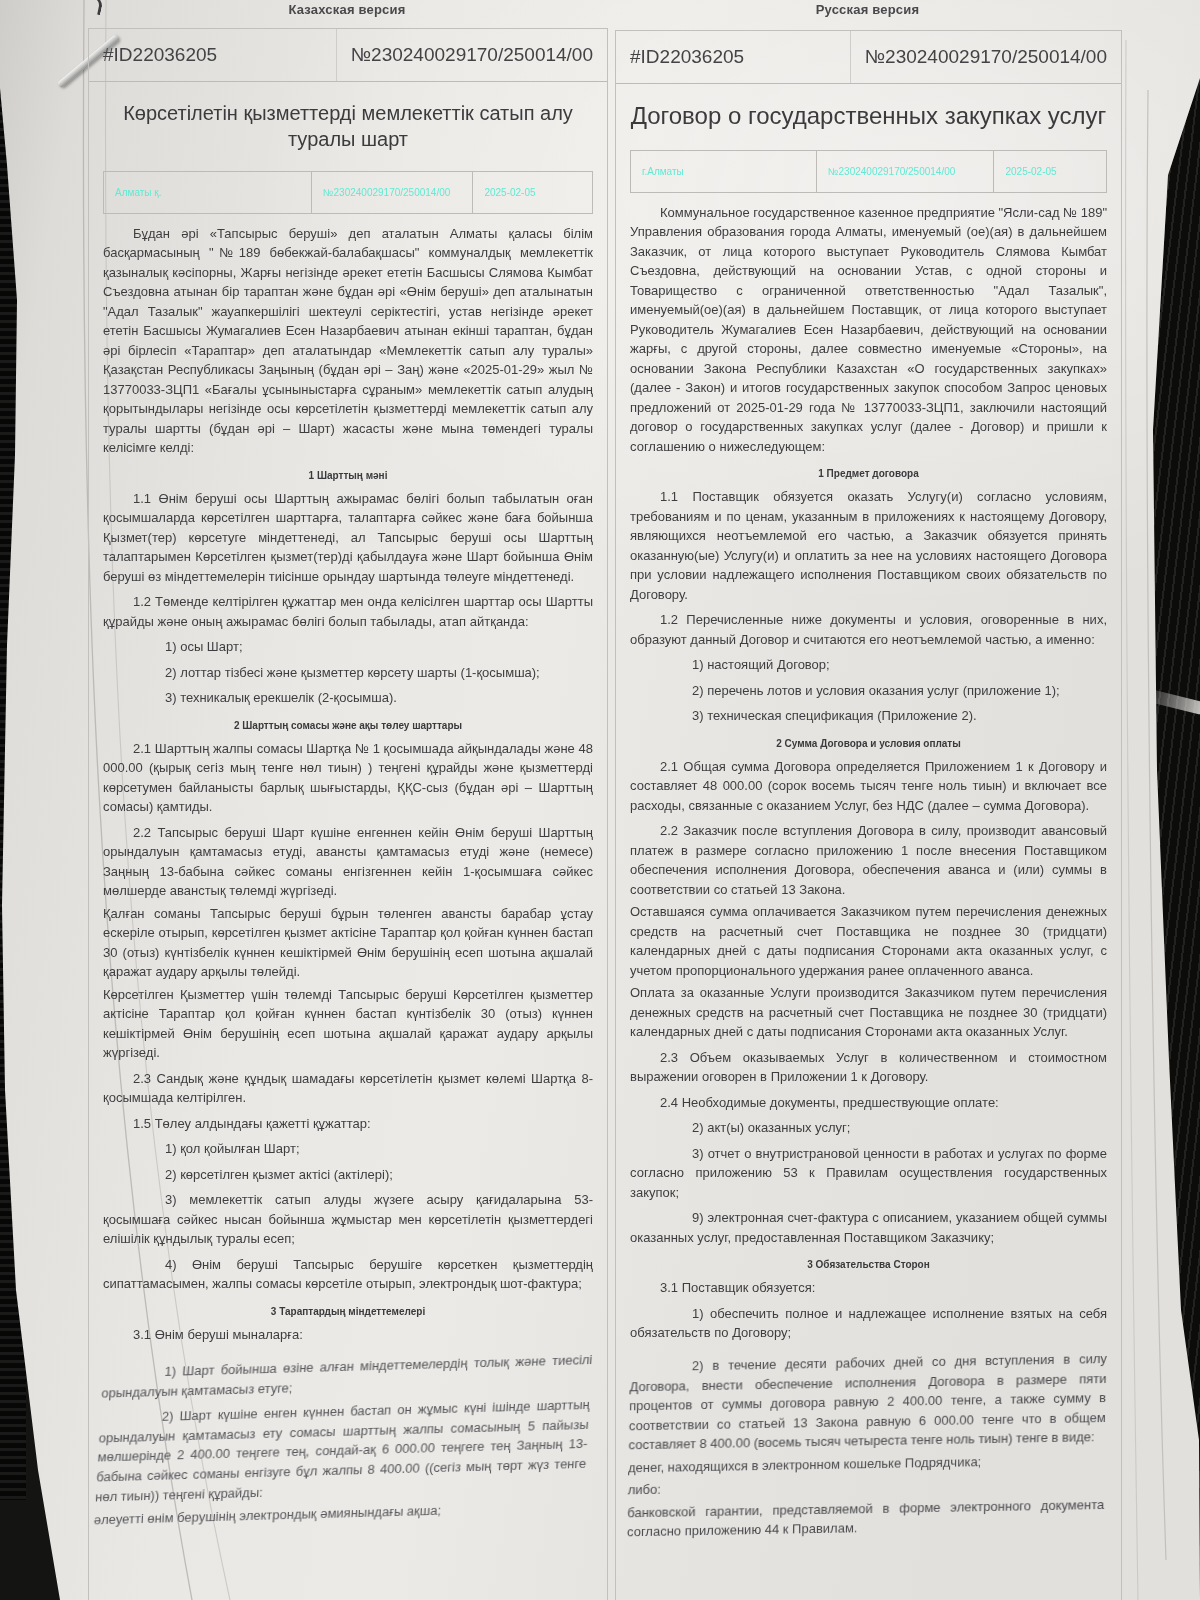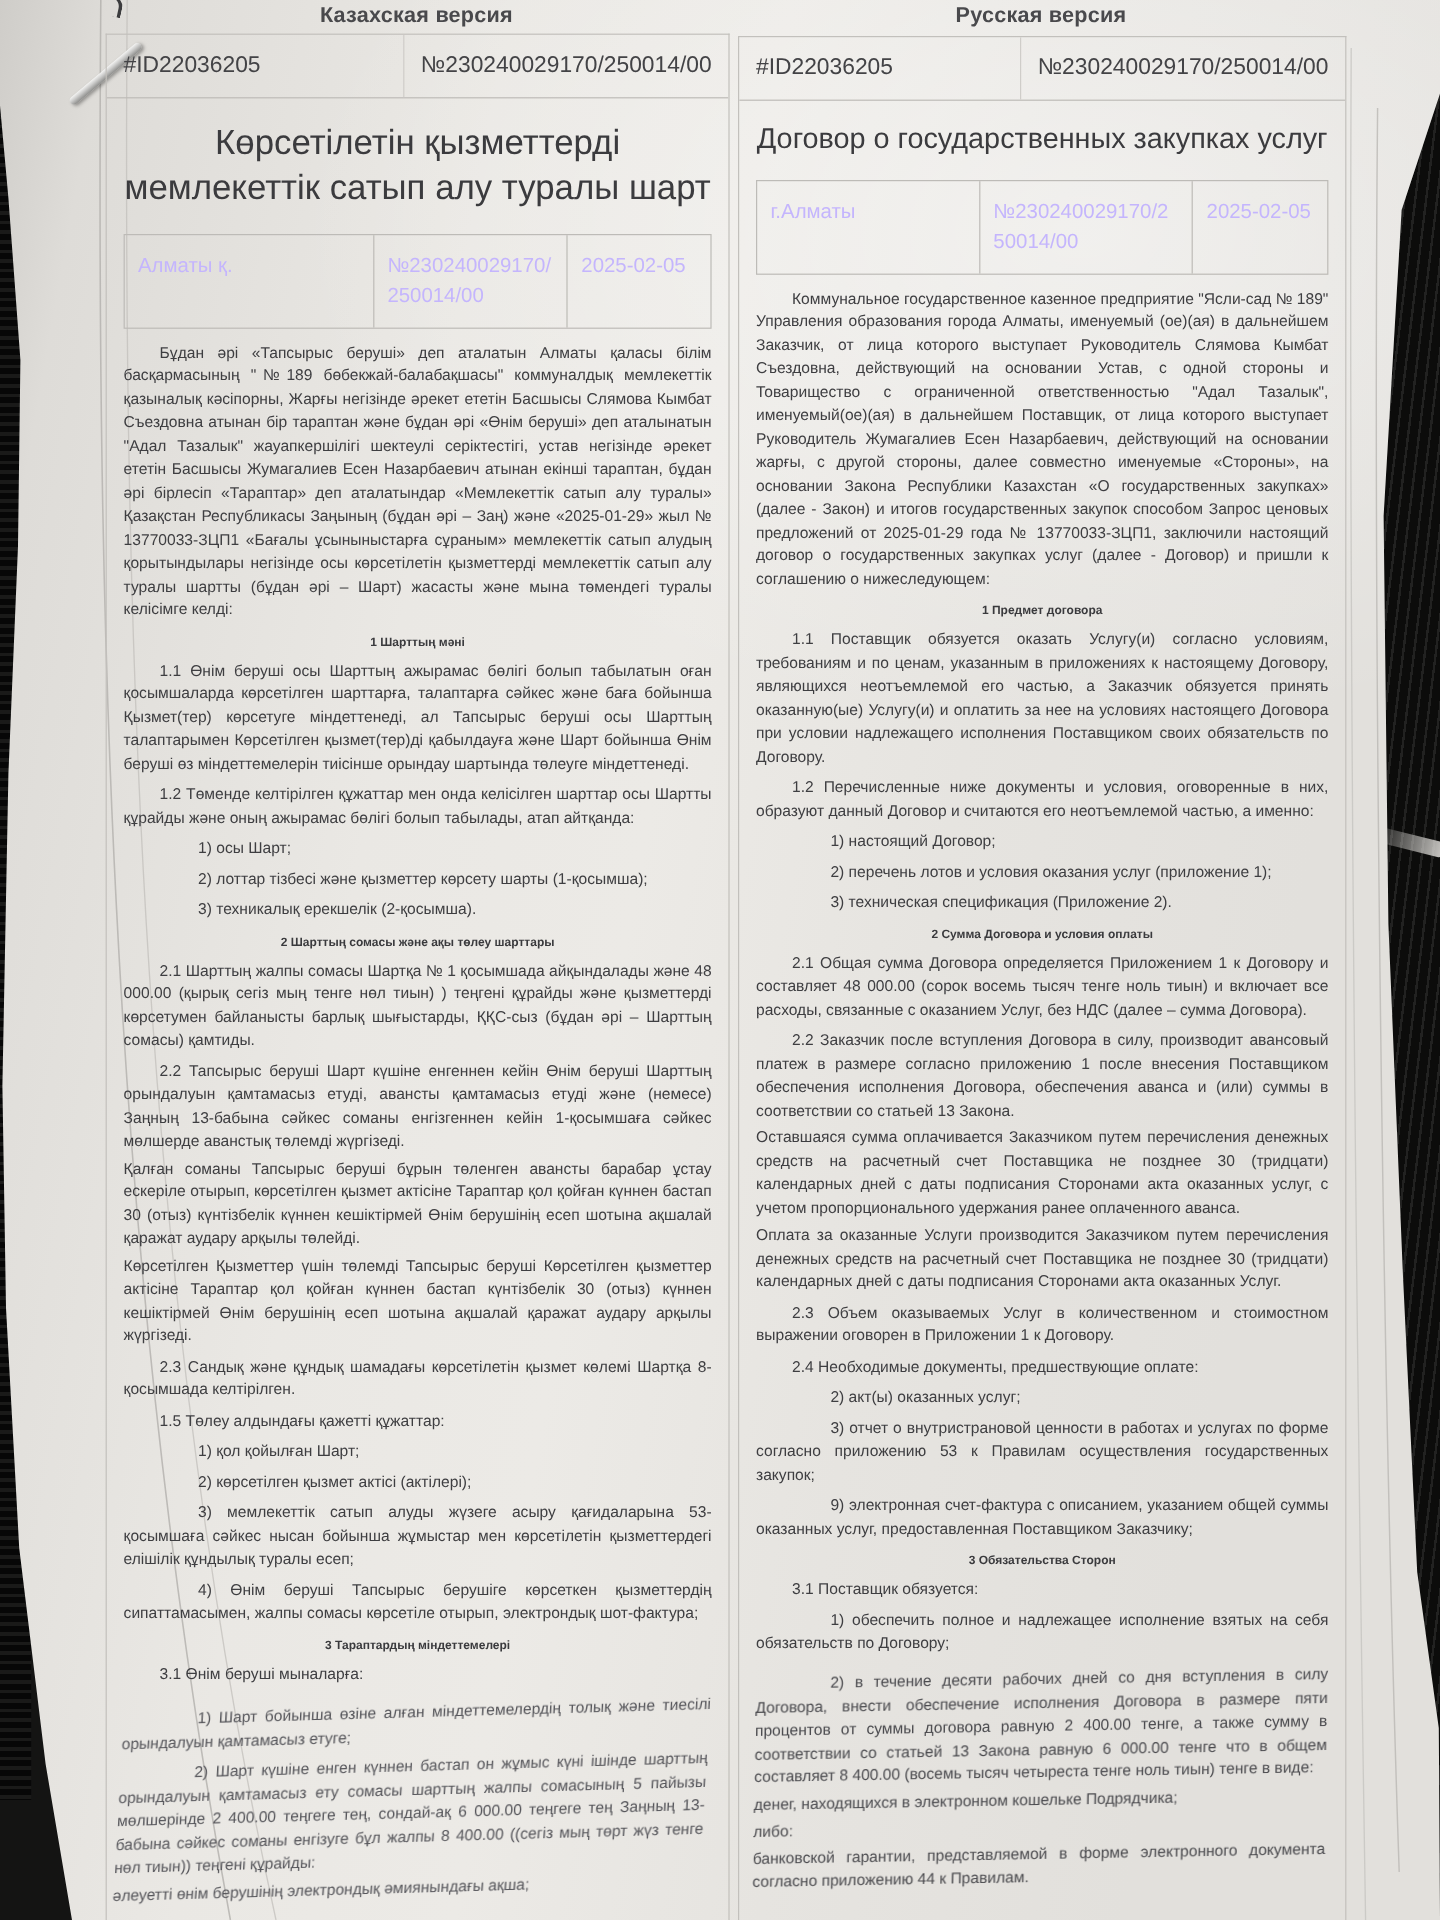--- a/index.html
+++ b/index.html
@@ -34,47 +34,47 @@
     background:linear-gradient(180deg,#f4f4f3,#c9c9c8 45%,#8e8e8c);
     border-radius:4px;transform:rotate(-40deg);
     box-shadow:1px 2px 3px rgba(0,0,0,.35);
   }
   .hook{
     position:absolute;left:88px;top:-3px;width:11px;height:15px;
     border-right:3px solid #3c3c3e;border-top:2px solid #3c3c3e;
     border-radius:0 9px 0 0;transform:rotate(12deg);
   }
   .ver-label{
-    position:absolute;top:2px;font-size:18px;font-weight:700;color:#49494c;
+    position:absolute;top:2px;font-size:13px;font-weight:700;color:#49494c;
     text-align:center;letter-spacing:.2px;
   }
   .ver-label.kz{left:88px;width:518px;}
   .ver-label.ru{left:615px;width:505px;}
   .col{
     position:absolute;top:28px;height:1572px;overflow:hidden;
     border:1px solid #c2c0bc;border-bottom:none;
     color:#3e3e41;
   }
   .col.kz{left:88px;width:518px;}
   .col.ru{left:615px;width:505px;top:30px;height:1570px;}
   .idbar{
     display:flex;border-bottom:1px solid #bdbbb7;
     font-size:19px;color:#434346;
   }
   .idbar .cell{padding:15px 14px;}
   .idbar .cell.id{flex:1.35;border-right:1px solid #cfcdc9;}
   .idbar .cell.num{flex:1;text-align:right;white-space:nowrap;}
   .doc-title{
     text-align:center;font-weight:400;color:#3b3b3e;
-    font-size:29px;line-height:1.32;margin:18px 10px 0;
+    font-size:20px;line-height:1.32;margin:18px 10px 0;
   }
   .col.ru .doc-title{white-space:nowrap;font-size:24px;margin-top:16px;}
   .meta{
     display:flex;border:1px solid #bdbbb7;margin:18px 14px 0;
-    font-size:17px;color:#c4b5fd;
+    font-size:10px;color:#5eead4;
   }
   .meta .cell{padding:13px 11px;border-left:1px solid #bdbbb7;line-height:1.5;}
   .meta .cell:first-child{border-left:none;}
   .col.kz .meta .c1{width:44%;} .col.kz .meta .c2{width:33%;word-break:break-all;} .col.kz .meta .c3{width:23%;}
   .col.ru .meta .c1{width:40%;} .col.ru .meta .c2{width:38%;word-break:break-all;} .col.ru .meta .c3{width:22%;}
   .blocks{margin:10px 14px 0;font-size:13px;line-height:1.5;}
   .blocks p{text-align:justify;}
   .p{text-indent:30px;margin:6px 0 0;}
   .li{text-indent:62px;margin:6px 0 0;}
   .flat{text-indent:0;margin:3px 0 0;}

